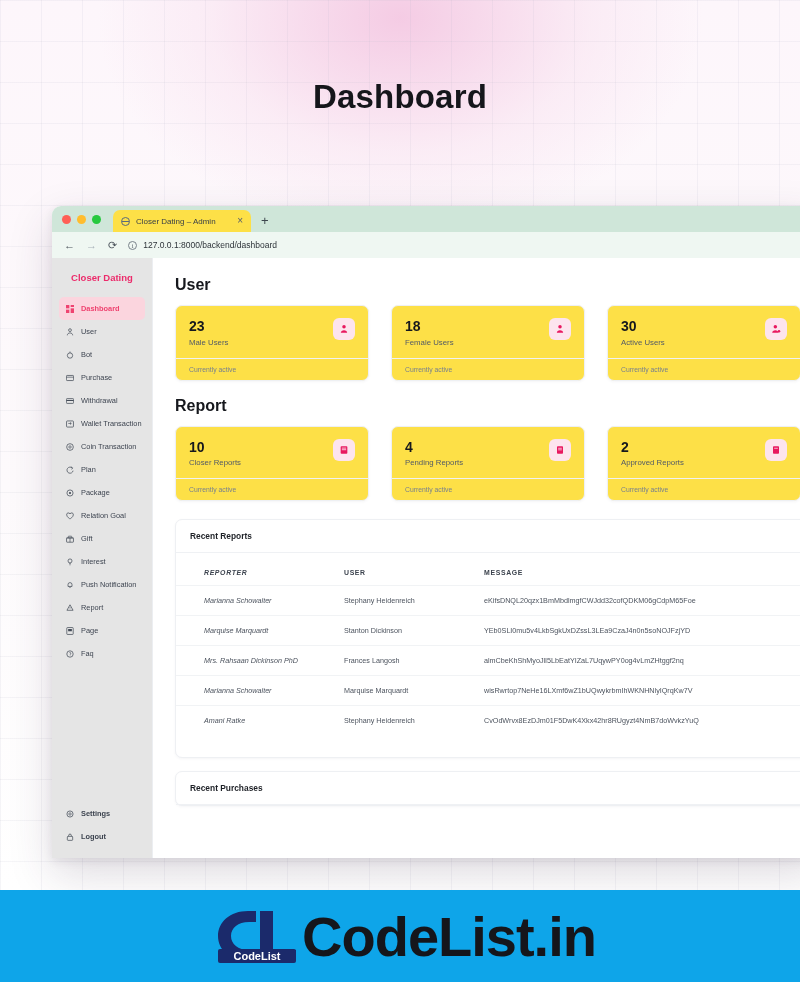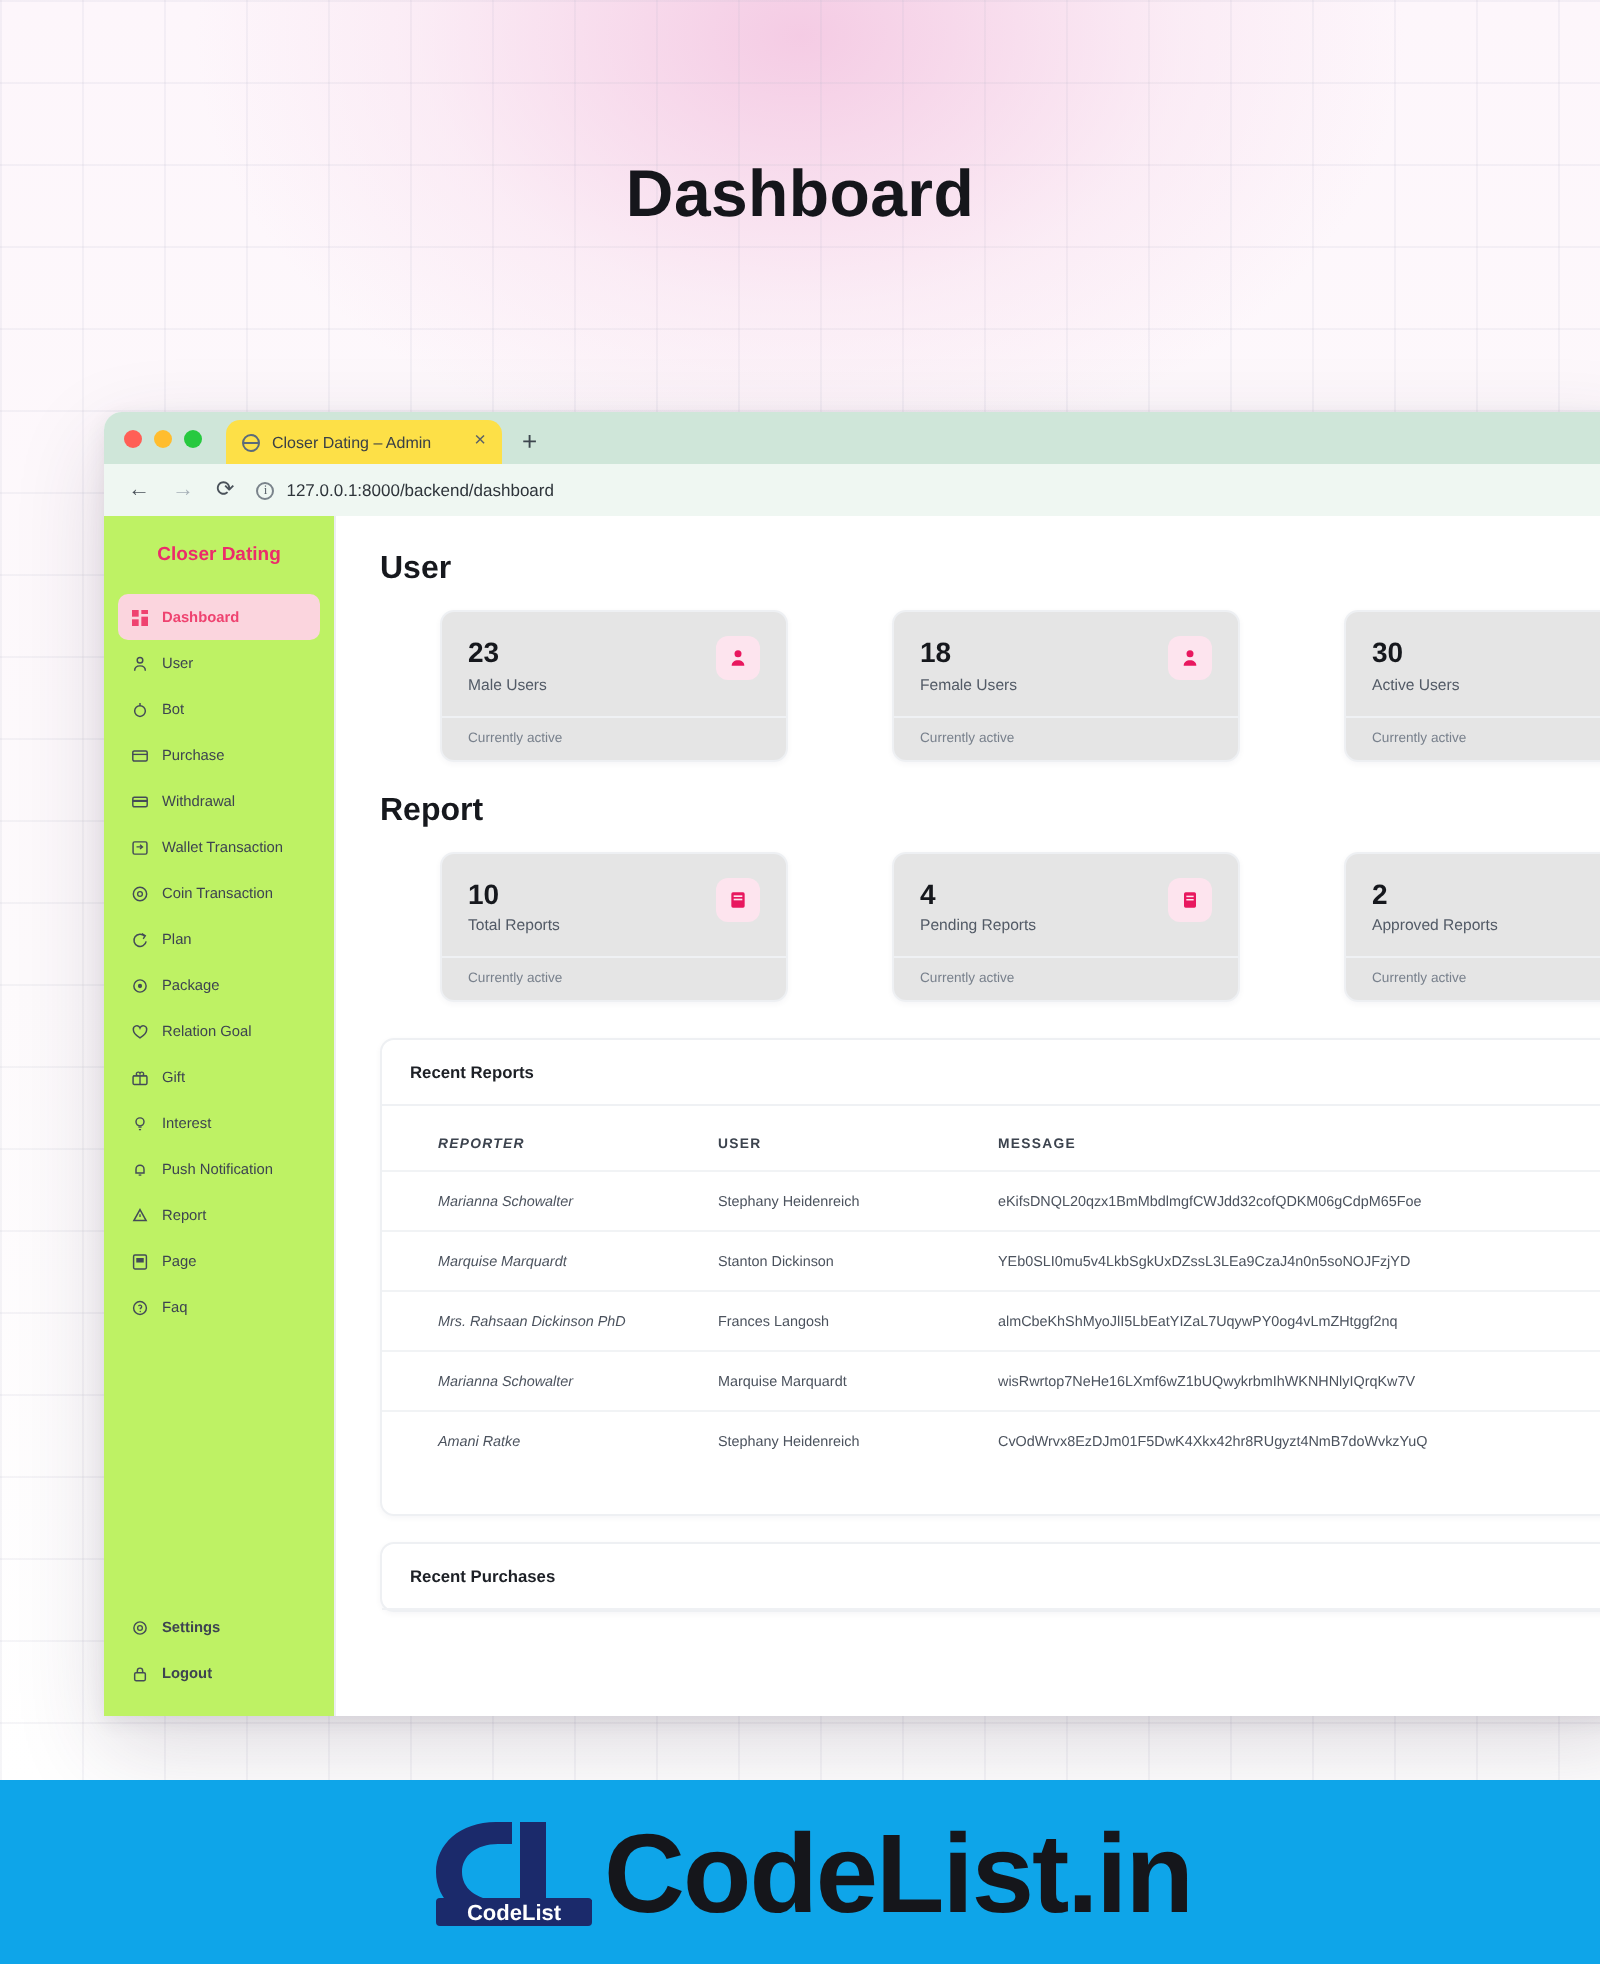--- a/index.html
+++ b/index.html
@@ -125,22 +125,22 @@
     line-height: 8px;
     text-align: center;
     color: #5d666e;
     font-family: "Liberation Serif", serif;
   }
 
   
   .app { display: flex; height: 600px; background: #ffffff; }
 
   .sidebar {
-    width: 116px;
-    background: #bef264;
+    width: 101px;
+    background: #e5e5e5;
     border-right: 1px solid #eceef1;
     display: flex;
     flex-direction: column;
     padding-top: 14px;
     flex: 0 0 auto;
   }
   .brand {
     text-align: center;
     font-size: 9.5px;
     font-weight: bold;
@@ -186,27 +186,26 @@
   .section-title {
     font-size: 16px;
     font-weight: bold;
     color: #16181d;
     margin-bottom: 11px;
   }
   .section-title.second { margin-top: 16px; }
 
   .cards { display: flex; gap: 22px; }
   .card {
-    width: 174px;
+    width: 194px;
     flex: 0 0 auto;
-    background: #e5e5e5;
+    background: #fde047;
     border: 1px solid #eef0f3;
     border-radius: 7px;
     box-shadow: 0 1px 3px rgba(30,30,60,0.045);
-    margin-left: 30px;
   }
   .card-top {
     display: flex;
     align-items: flex-start;
     justify-content: space-between;
     padding: 12px 13px 11px 13px;
   }
   .card-num { font-size: 14px; font-weight: bold; color: #16181d; line-height: 1.25; }
   .card-lbl { font-size: 7.8px; color: #525a66; margin-top: 2px; }
   .card-ico {
@@ -576,21 +575,21 @@
         </div>
       </div>
 
       <div class="section-title second">Report</div>
       <div class="cards">
 
         <div class="card">
           <div class="card-top">
             <div>
               <div class="card-num">10</div>
-              <div class="card-lbl">Total Reports</div>
+              <div class="card-lbl">Closer Reports</div>
             </div>
             <div class="card-ico">
               <svg width="10" height="10" viewBox="0 0 12 12">
                   <rect x="2" y="1.4" width="8" height="9.2" rx="1" fill="#e8185f"></rect>
                   <rect x="3.4" y="3.2" width="5.2" height="1" fill="#fde4ee"></rect>
                   <rect x="3.4" y="5.2" width="5.2" height="1" fill="#fde4ee"></rect>
                 </svg>
             </div>
           </div>
           <div class="card-foot">Currently active</div>

